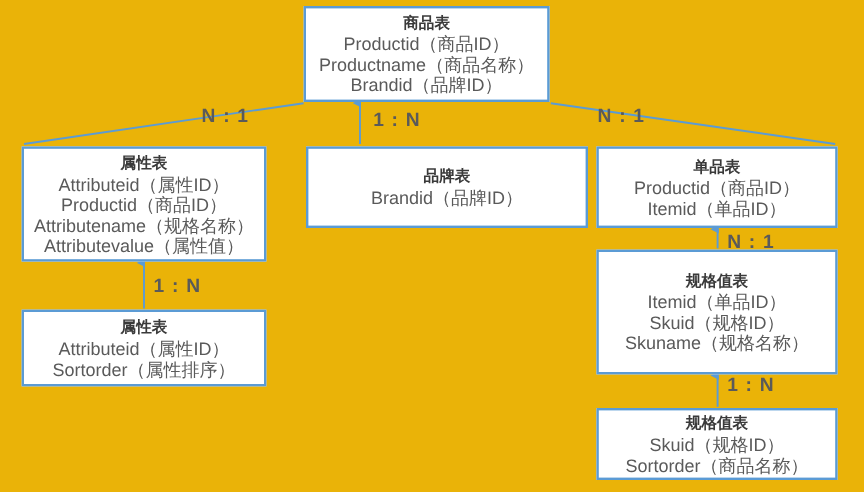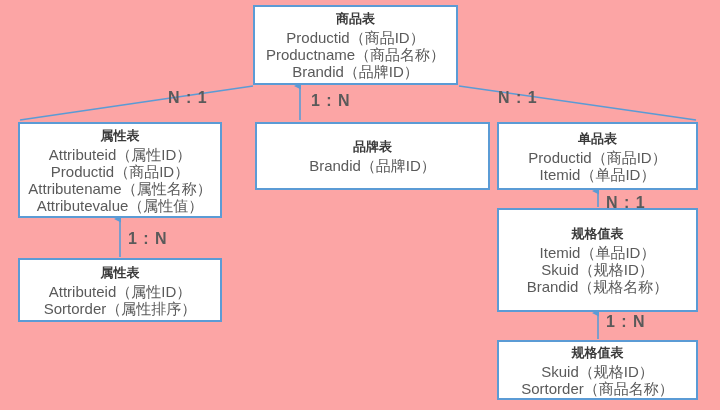--- a/index.html
+++ b/index.html
@@ -4,21 +4,21 @@
 <style>
   html, body {
     margin: 0;
     padding: 0;
     background: #ffffff;
   }
   #canvas {
     position: relative;
     width: 720px;
     height: 410px;
-    background: #fca5a5;
+    background: #eab308;
     font-family: "Liberation Sans", "DejaVu Sans", sans-serif;
     overflow: hidden;
   }
   #edges {
     position: absolute;
     left: 0;
     top: 0;
     width: 720px;
     height: 410px;
     pointer-events: none;
@@ -82,42 +82,42 @@
       <div class="entity" style="left: 253px; top: 5px; width: 205px; height: 80px; border-color: rgb(91, 155, 213);">
         <div class="entity-title" style="color: rgb(58, 58, 58);">商品表</div>
         <div class="entity-field" style="color: rgb(90, 90, 90);">Productid（商品ID）</div>
         <div class="entity-field" style="color: rgb(90, 90, 90);">Productname（商品名称）</div>
         <div class="entity-field" style="color: rgb(90, 90, 90);">Brandid（品牌ID）</div>
       </div>
       <div class="entity" style="left: 18px; top: 122px; width: 204px; height: 96px; border-color: rgb(91, 155, 213);">
         <div class="entity-title" style="color: rgb(58, 58, 58);">属性表</div>
         <div class="entity-field" style="color: rgb(90, 90, 90);">Attributeid（属性ID）</div>
         <div class="entity-field" style="color: rgb(90, 90, 90);">Productid（商品ID）</div>
-        <div class="entity-field" style="color: rgb(90, 90, 90);">Attributename（属性名称）</div>
+        <div class="entity-field" style="color: rgb(90, 90, 90);">Attributename（规格名称）</div>
         <div class="entity-field" style="color: rgb(90, 90, 90);">Attributevalue（属性值）</div>
       </div>
       <div class="entity" style="left: 255px; top: 122px; width: 235px; height: 68px; border-color: rgb(91, 155, 213);">
         <div class="entity-title" style="color: rgb(58, 58, 58);">品牌表</div>
         <div class="entity-field" style="color: rgb(90, 90, 90);">Brandid（品牌ID）</div>
       </div>
       <div class="entity" style="left: 497px; top: 122px; width: 201px; height: 68px; border-color: rgb(91, 155, 213);">
         <div class="entity-title" style="color: rgb(58, 58, 58);">单品表</div>
         <div class="entity-field" style="color: rgb(90, 90, 90);">Productid（商品ID）</div>
         <div class="entity-field" style="color: rgb(90, 90, 90);">Itemid（单品ID）</div>
       </div>
       <div class="entity" style="left: 18px; top: 258px; width: 204px; height: 64px; border-color: rgb(91, 155, 213);">
         <div class="entity-title" style="color: rgb(58, 58, 58);">属性表</div>
         <div class="entity-field" style="color: rgb(90, 90, 90);">Attributeid（属性ID）</div>
         <div class="entity-field" style="color: rgb(90, 90, 90);">Sortorder（属性排序）</div>
       </div>
       <div class="entity" style="left: 497px; top: 208px; width: 201px; height: 104px; border-color: rgb(91, 155, 213);">
         <div class="entity-title" style="color: rgb(58, 58, 58);">规格值表</div>
         <div class="entity-field" style="color: rgb(90, 90, 90);">Itemid（单品ID）</div>
         <div class="entity-field" style="color: rgb(90, 90, 90);">Skuid（规格ID）</div>
-        <div class="entity-field" style="color: rgb(90, 90, 90);">Brandid（规格名称）</div>
+        <div class="entity-field" style="color: rgb(90, 90, 90);">Skuname（规格名称）</div>
       </div>
       <div class="entity" style="left: 497px; top: 340px; width: 201px; height: 60px; border-color: rgb(91, 155, 213);">
         <div class="entity-title" style="color: rgb(58, 58, 58);">规格值表</div>
         <div class="entity-field" style="color: rgb(90, 90, 90);">Skuid（规格ID）</div>
         <div class="entity-field" style="color: rgb(90, 90, 90);">Sortorder（商品名称）</div>
       </div>
     </div>
   <div id="label-layer">
       <div class="card-label" style="left: 168px; top: 89px; color: rgb(90, 90, 90);">N : 1</div>
       <div class="card-label" style="left: 311px; top: 92px; color: rgb(90, 90, 90);">1 : N</div>

